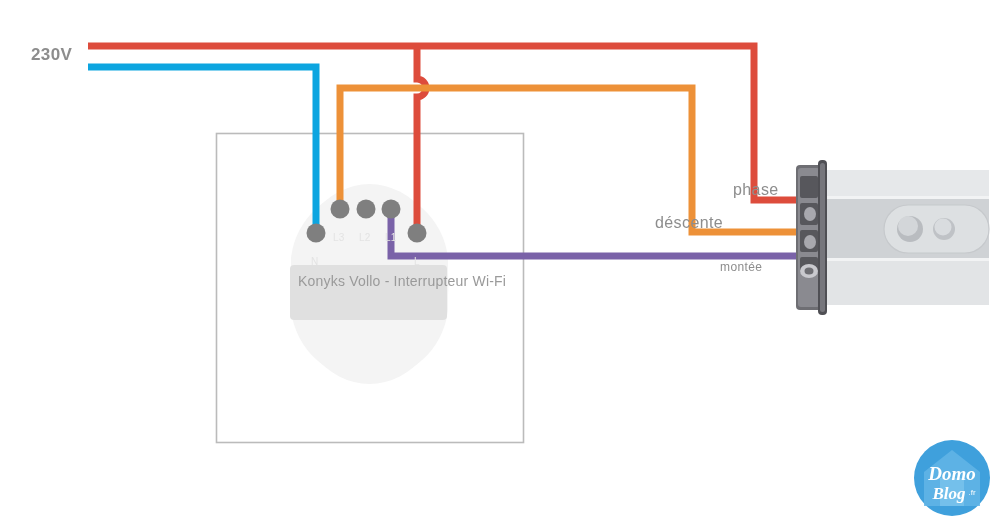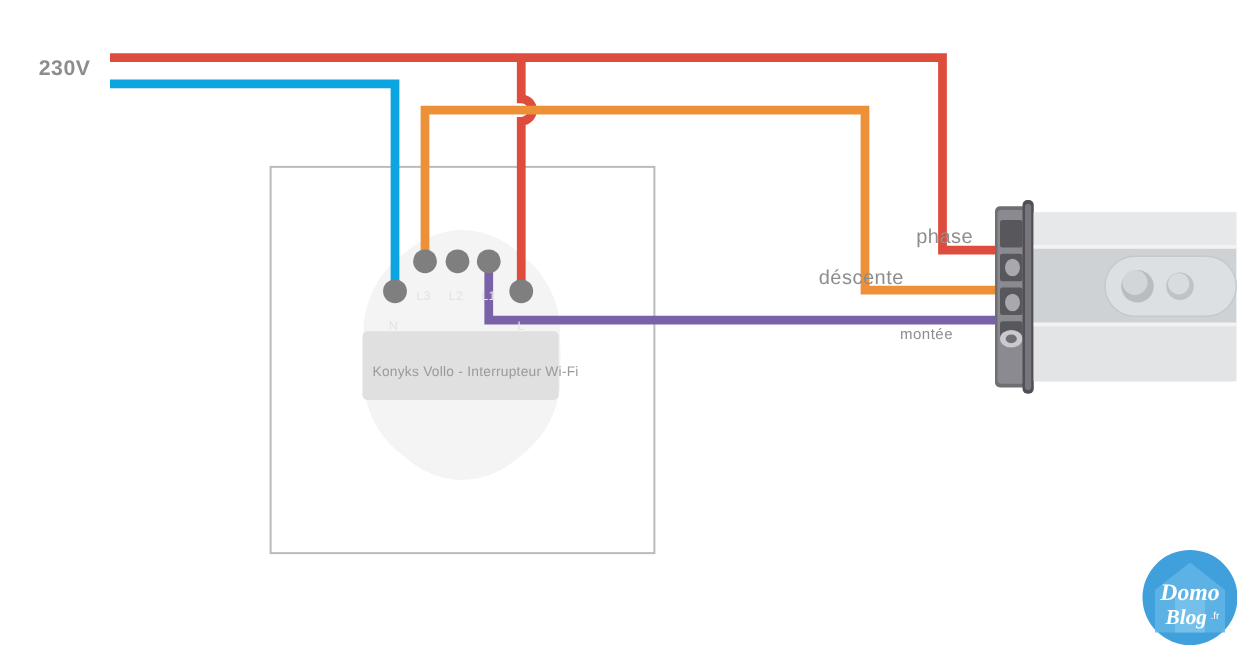--- a/index.html
+++ b/index.html
@@ -50,25 +50,24 @@
   }
   #label-montee {
     left: 720px;
     top: 260px;
     font-size: 12px;
   }
   #device-caption {
     position: absolute;
     left: 298px;
     top: 273px;
-    font-size: 11px;
+    font-size: 14px;
     color: #9a9a9a;
     letter-spacing: 0.2px;
     white-space: nowrap;
-    margin-top: 19px;
   }
   .terminal-name {
     position: absolute;
     font-size: 10px;
     color: #e3e3e3;
     letter-spacing: 0.3px;
     margin-top: 13px;
   }
 </style>
 </head>

